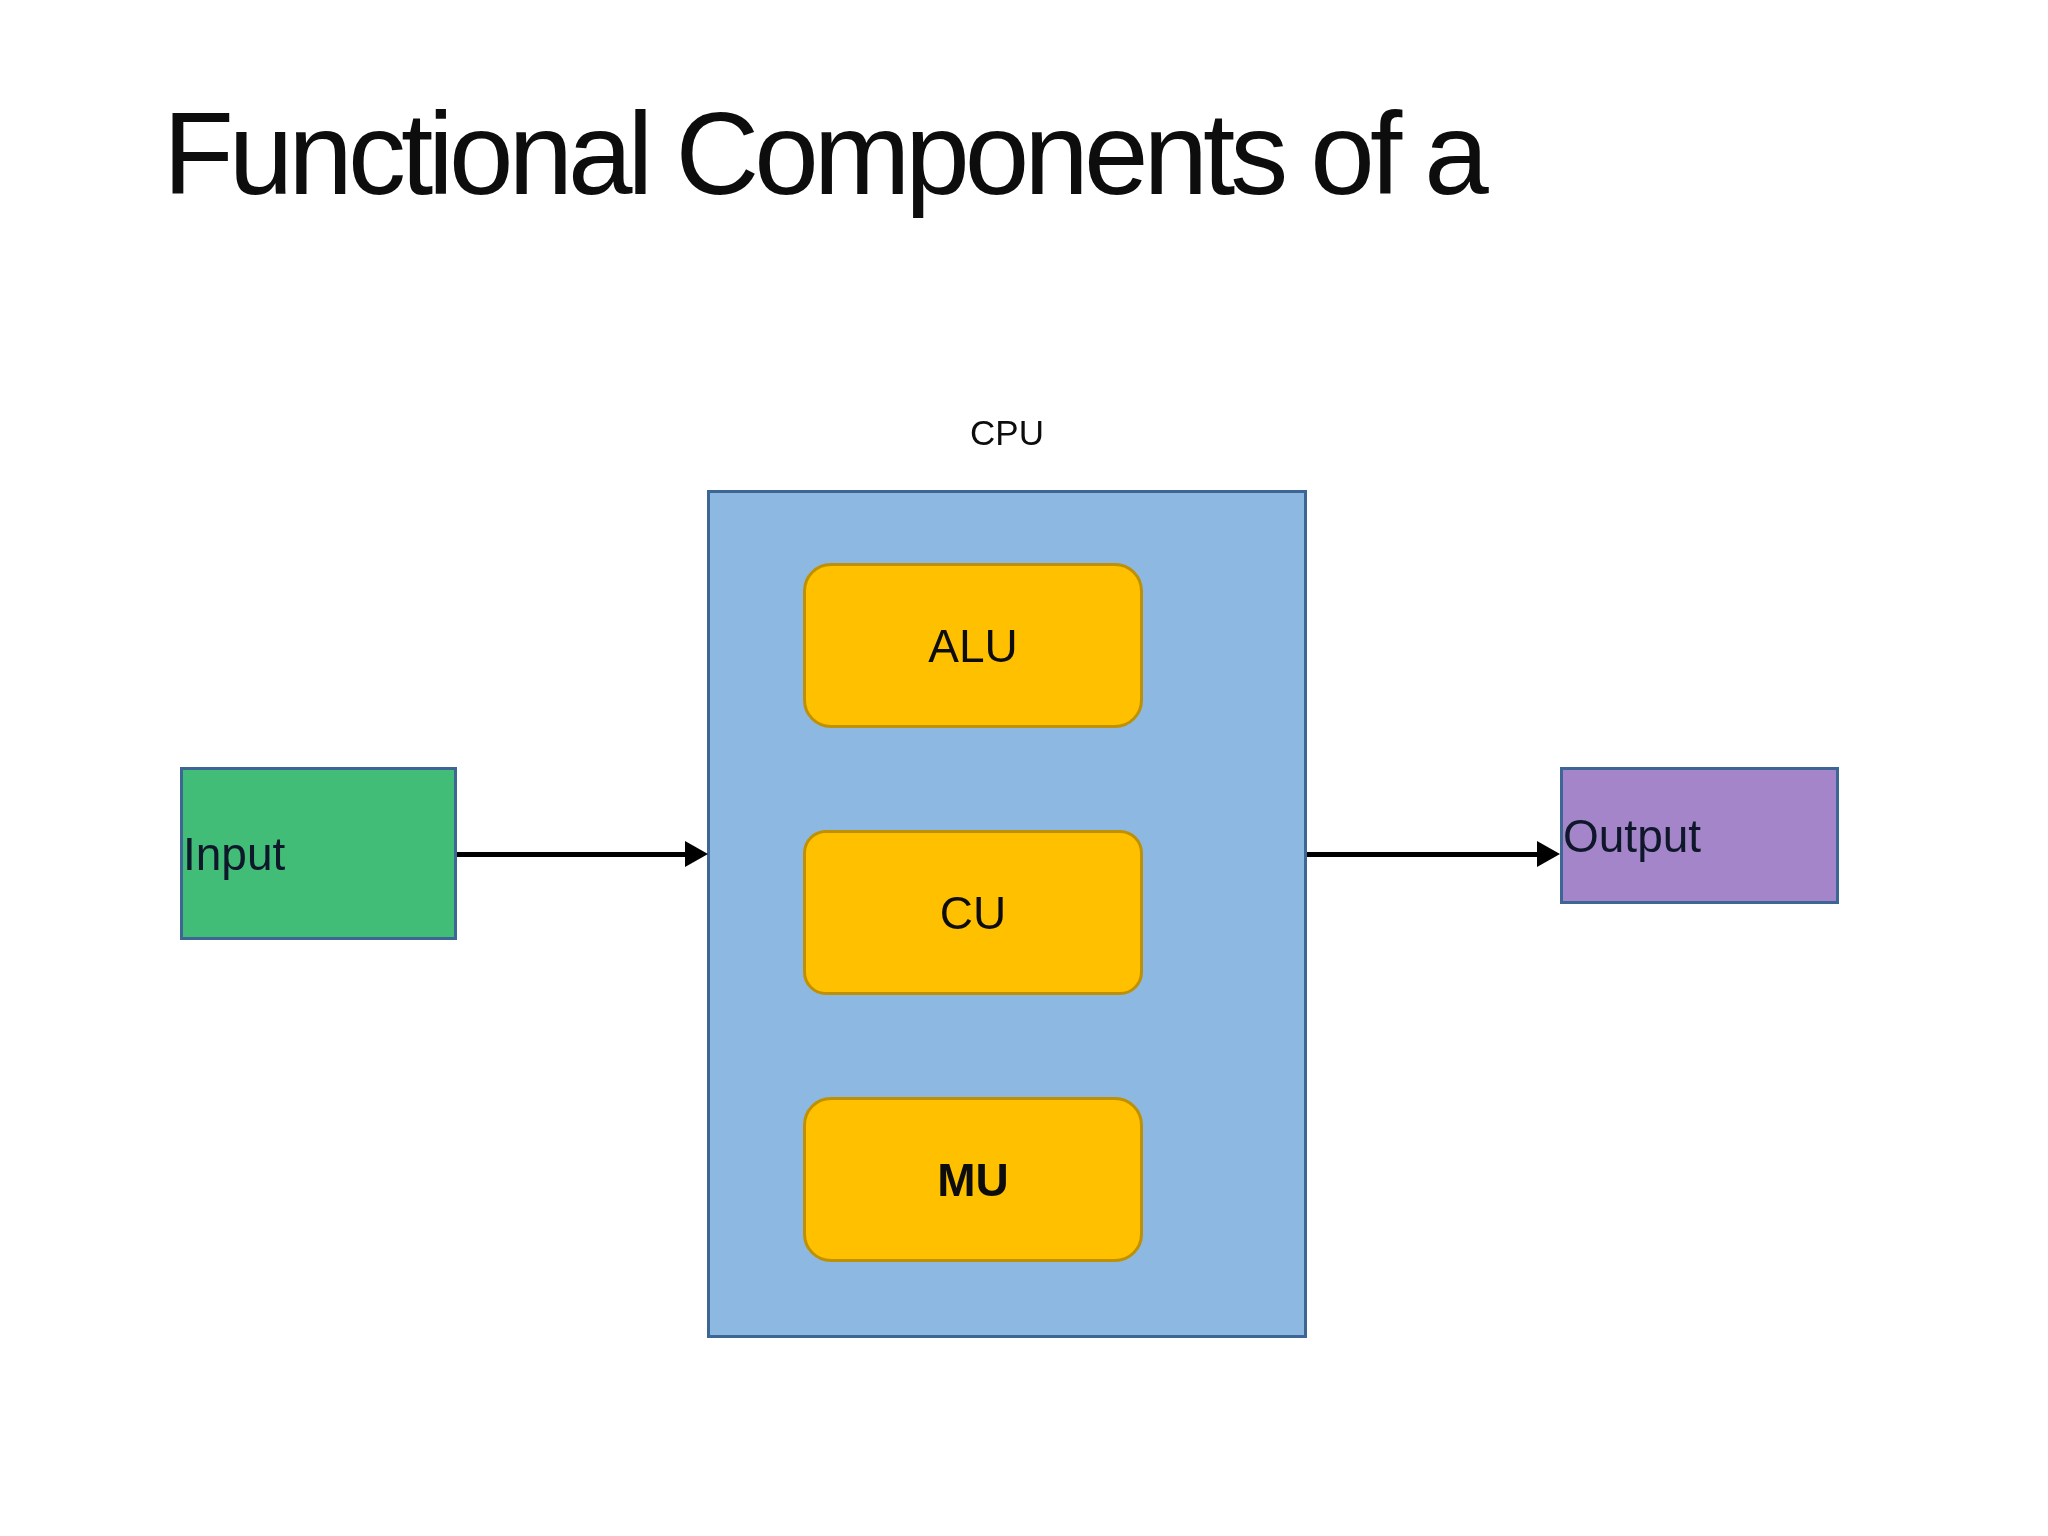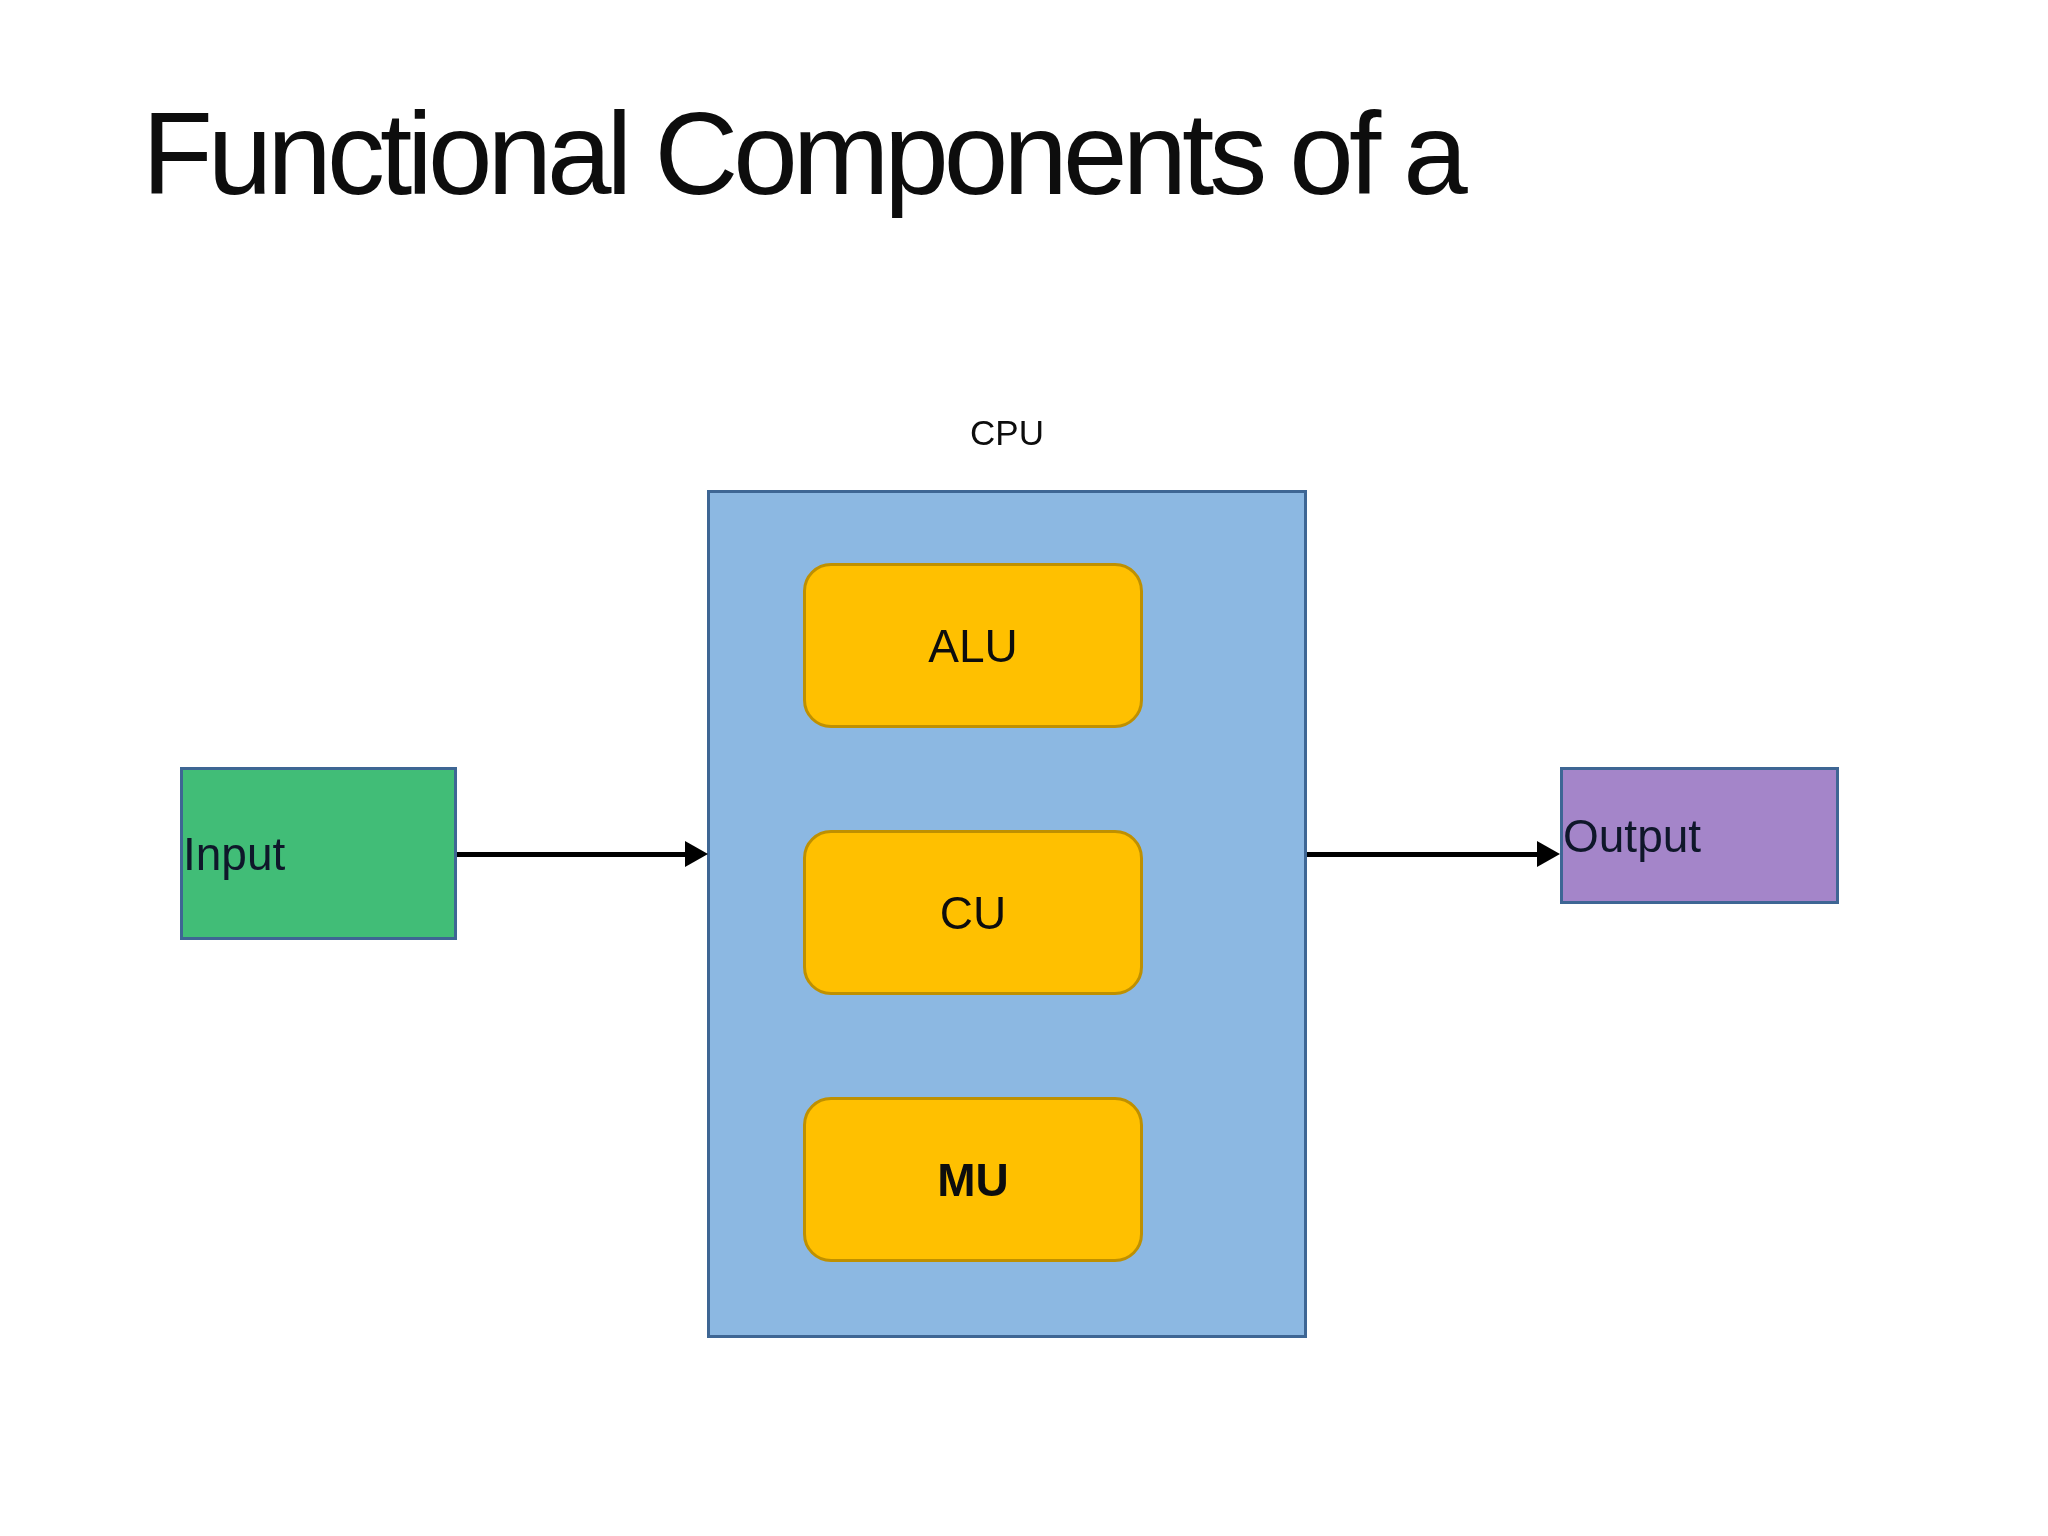--- a/index.html
+++ b/index.html
@@ -11,21 +11,21 @@
     position: relative;
     width: 2048px;
     height: 1536px;
     background: #ffffff;
     overflow: hidden;
     font-family: "Liberation Sans", sans-serif;
     color: #111111;
   }
   .title {
     position: absolute;
-    left: 142px;
+    left: 163px;
     top: 84px;
     width: 1560px;
     margin: 0;
     font-size: 116px;
     line-height: 140px;
     font-weight: 300;
     letter-spacing: -5px;
     color: #0d0d0d;
   }
   .cpu-label {
@@ -57,21 +57,21 @@
     background: var(--unit-fill, #FFC000);
     border: 3px solid var(--unit-border, #BF9000);
     border-radius: 28px;
     display: flex;
     align-items: center;
     justify-content: center;
     font-size: 46px;
     color: #0d0d0d;
   }
   .unit-alu { top: 70px; }
-  .unit-cu  { top: 337px; }
+  .unit-cu  { top: 337px; border-radius: 23px; }
   .unit-mu  { top: 604px; font-weight: bold; }
   .io-box {
     position: absolute;
     box-sizing: border-box;
     border: 3px solid var(--box-border, #3E6694);
     display: flex;
     align-items: center;
     justify-content: flex-start;
     font-size: 46px;
     color: #0f172a;

